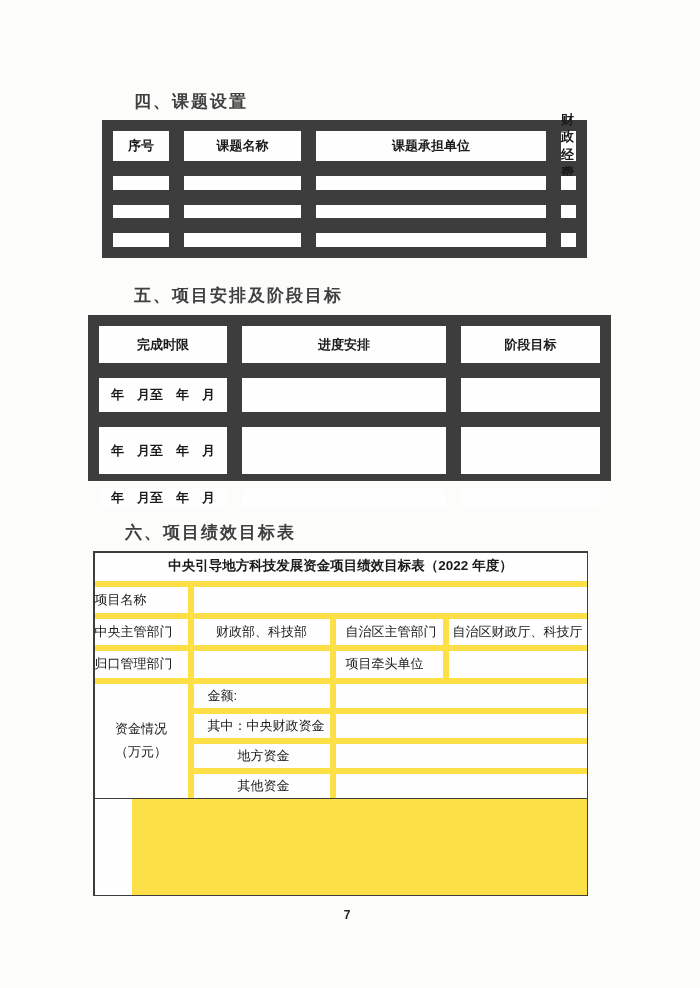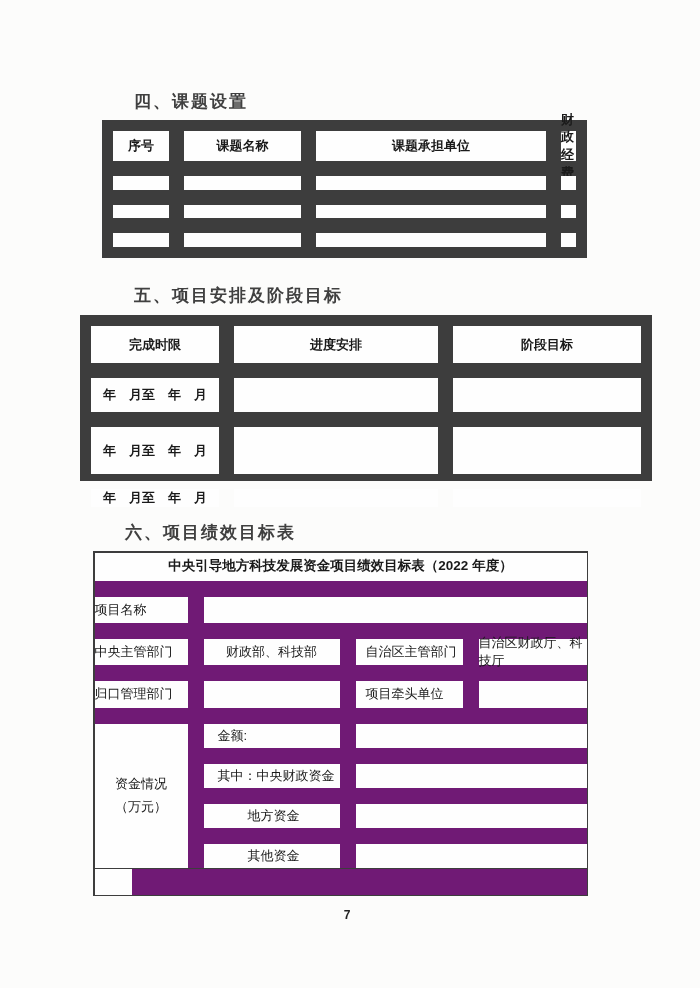--- a/index.html
+++ b/index.html
@@ -47,30 +47,30 @@
   .t3wrap {
     position:absolute;
     background:#3d3d3d;
     display:flex;
     flex-direction:column;
     gap:1px;
     padding:1.5px;
   }
   .t3grid {
     display:grid;
-    gap:16px;
-    background:#701a75;
+    gap:6px;
+    background:#fde047;
   }
   #t1 {
     left:102px; top:120px; width:485px; height:138px;
     grid-template-columns:56px 117px 230px 1fr;
     grid-template-rows:30px 1fr 1fr 1fr;
   }
   #t2 {
-    left:80px; top:315px; width:572px; height:166px;
+    left:88px; top:315px; width:523px; height:166px;
     grid-template-columns:128px 204px 1fr;
     grid-template-rows:37px 34px 47px 1fr;
   }
   #t3 { left:93px; top:551px; width:495px; height:345px; }
   #t3a {
     grid-template-columns:93px 136px 107px 1fr;
     grid-template-rows:28px 26px 26px 27px 24px 24px 24px 24px;
   }
   #t3b {
     flex:1;

